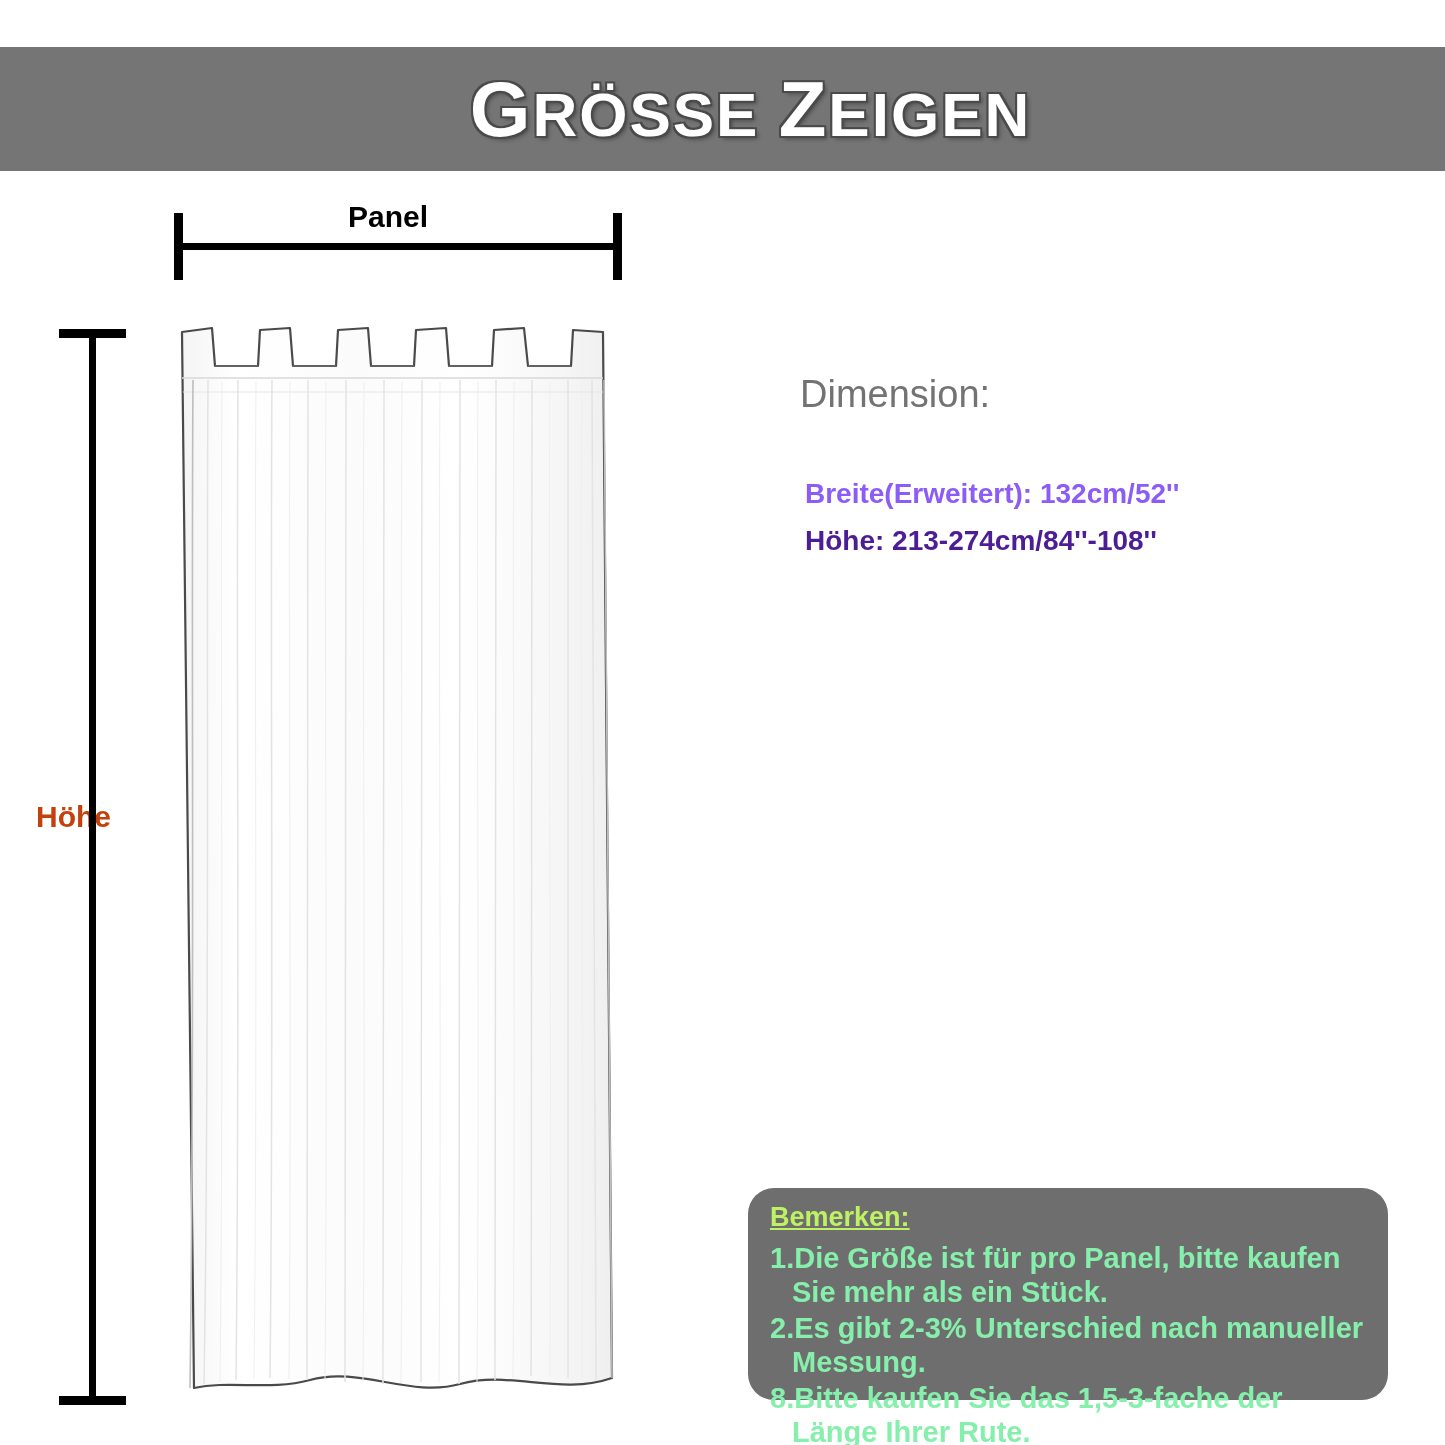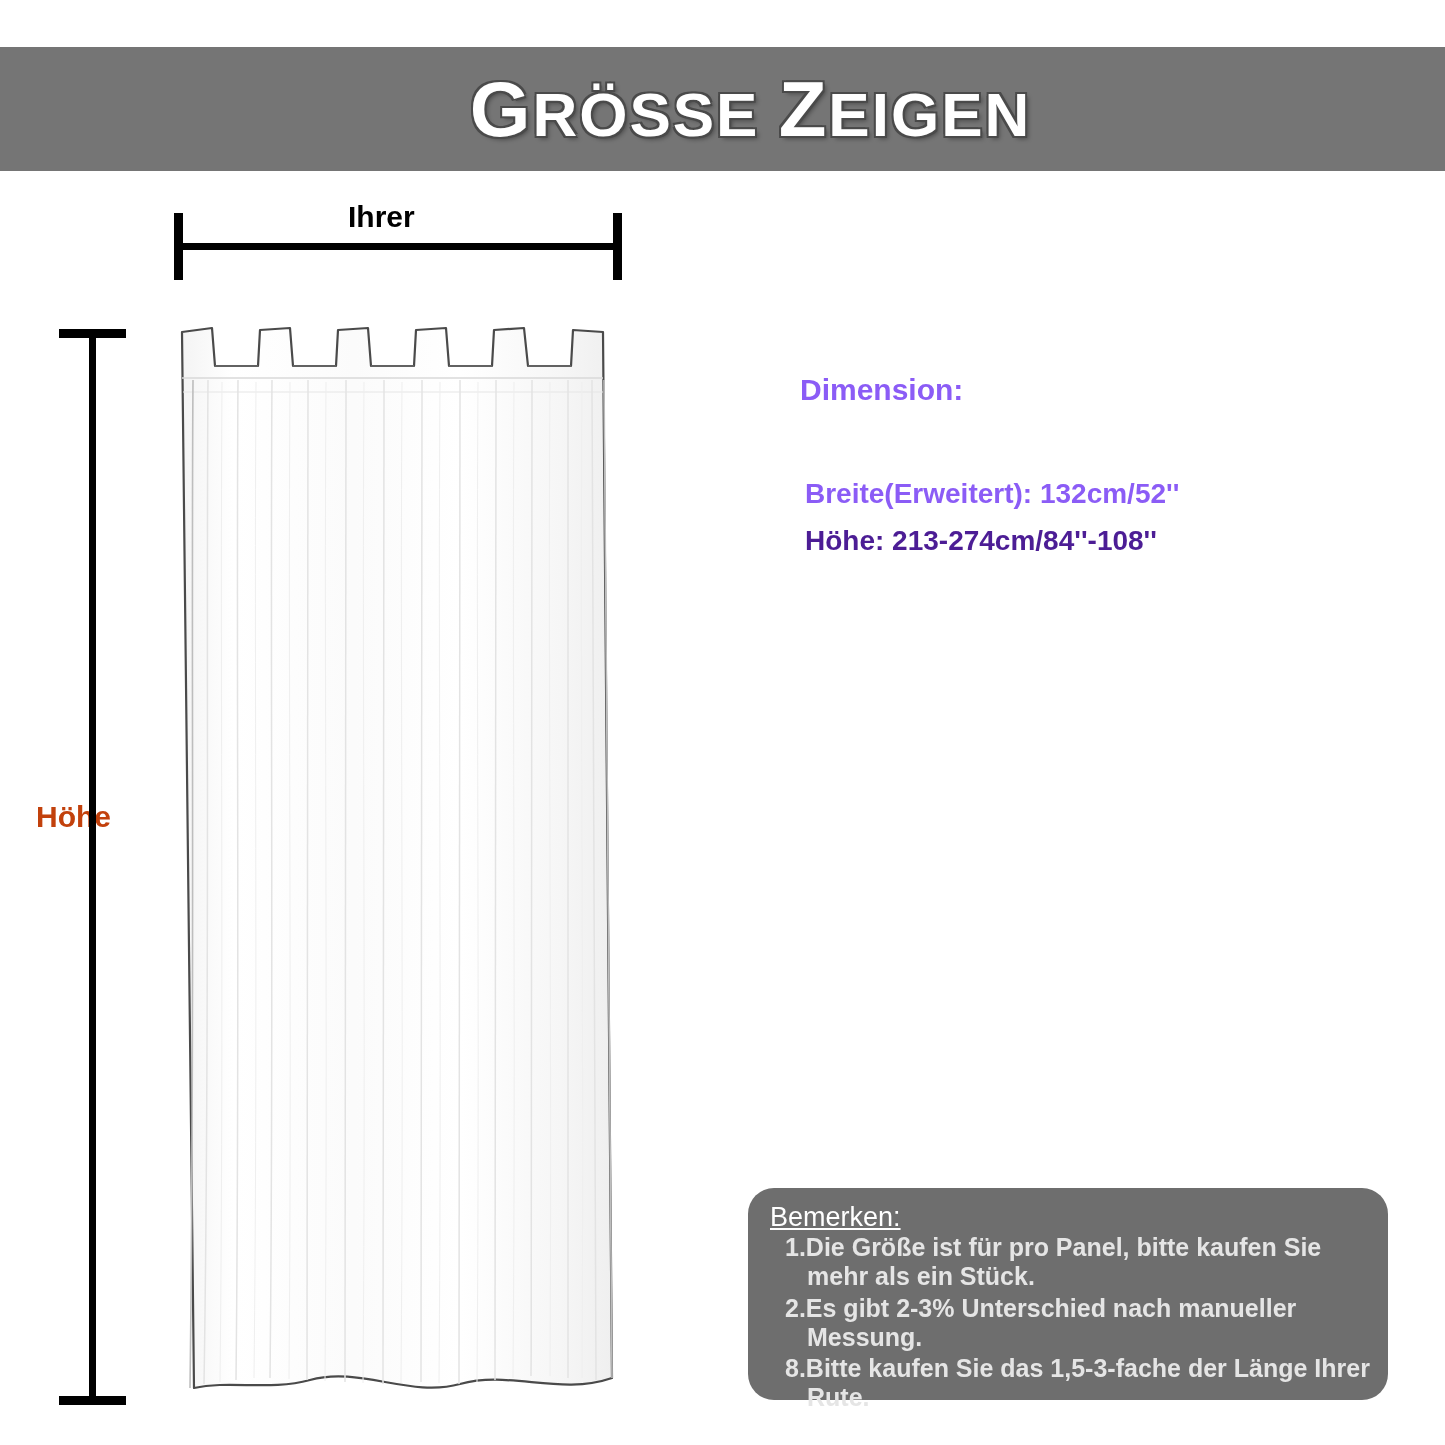--- a/index.html
+++ b/index.html
@@ -122,23 +122,23 @@
     width: 480px;
     height: 1100px;
   }
   .curtain-wrap svg { display: block; }
 
   
   .dimension-heading {
     position: absolute;
     left: 800px;
     top: 373px;
-    font-size: 30px;
-    font-weight: bold;
-    color: #8b5cf6;
+    font-size: 38px;
+    font-weight: normal;
+    color: #737373;
   }
   .dimension-line1 {
     position: absolute;
     left: 805px;
     top: 478px;
     font-size: 28px;
     font-weight: bold;
     color: #8b5cf6;
   }
   .dimension-line2 {
@@ -156,52 +156,51 @@
     left: 748px;
     top: 1188px;
     width: 640px;
     height: 212px;
     background: #6e6e6e;
     border-radius: 26px;
     box-sizing: border-box;
     padding: 14px 18px 10px 22px;
   }
   .notes-title {
-    color: #ffffff;
+    color: #bef264;
     font-size: 27px;
-    font-weight: normal;
+    font-weight: bold;
     text-decoration: underline;
-    margin-bottom: 0;
+    margin-bottom: 9px;
   }
   .notes-list {
     list-style: none;
     margin: 0;
     padding: 0;
   }
   .notes-list li {
-    color: #e5e5e5;
-    font-size: 25px;
+    color: #86efac;
+    font-size: 29px;
     font-weight: bold;
     line-height: 1.17;
     margin-bottom: 2px;
     padding-left: 22px;
     text-indent: -22px;
-    margin-left: 15px;
   }
 </style>
 </head>
 <body>
 
 <div class="header-banner">
   <div class="header-title">
     <span class="cap">G</span><span class="sc">RÖSSE</span><span class="sc"> </span><span class="cap">Z</span><span class="sc">EIGEN</span>
   </div>
 </div>
 
-<div class="breite-label">Ihrer</div>
+<div class="breite-label">Panel</div>
 <div class="breite-line"></div>
 <div class="breite-cap-left"></div>
 <div class="breite-cap-right"></div>
 
 <div class="hoehe-label">Höhe</div>
 <div class="hoehe-line"></div>
 <div class="hoehe-cap-top"></div>
 <div class="hoehe-cap-bottom"></div>
 
 <div class="curtain-wrap">

